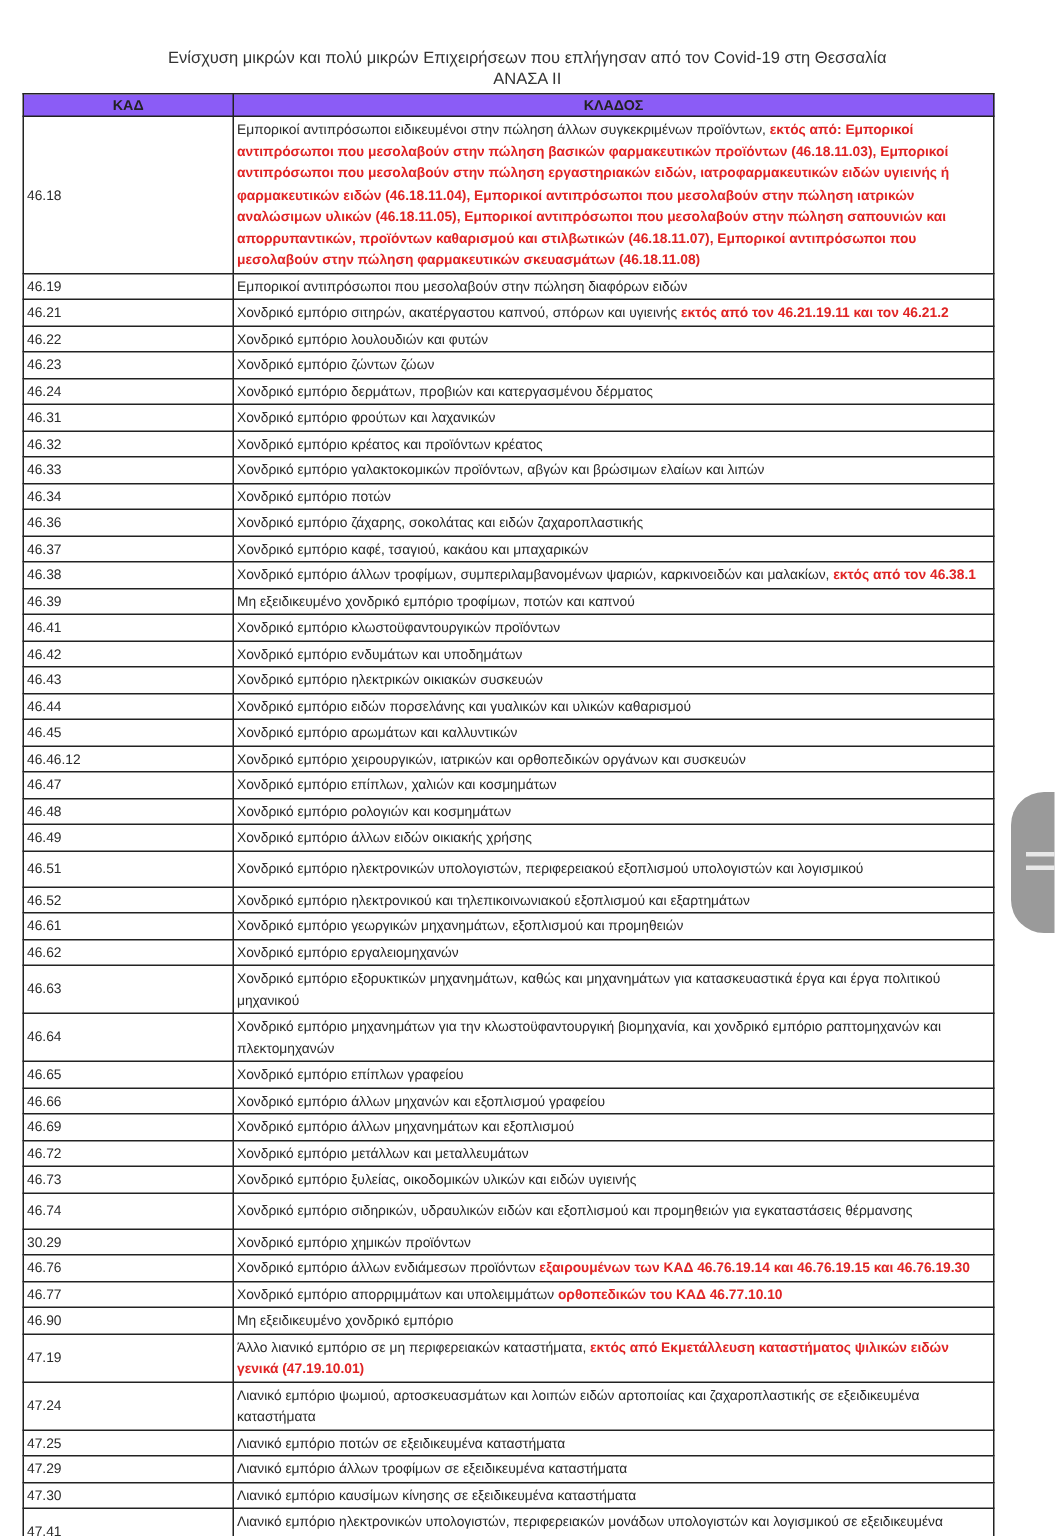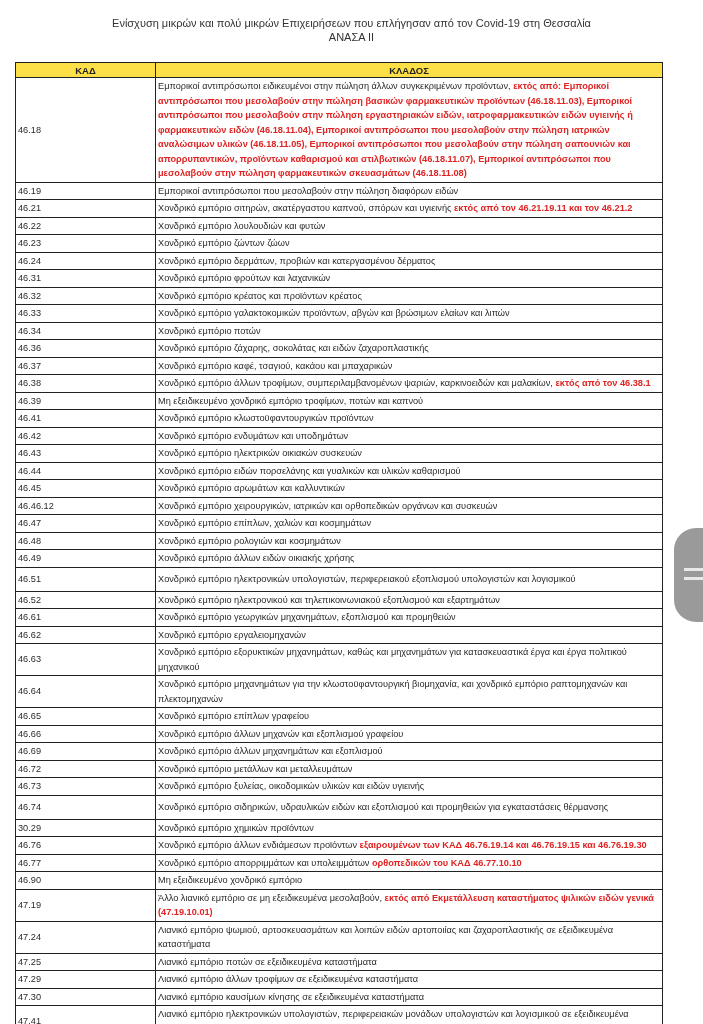--- a/index.html
+++ b/index.html
@@ -1,23 +1,23 @@
 <!DOCTYPE html>
 <html><head>
 <meta charset="utf-8">
 <style>
   html, body { margin: 0; padding: 0; background: #ffffff; }
   body { width: 703px; height: 1024px; position: relative; overflow: hidden;
          font-family: "Liberation Sans", sans-serif; color: #222; }
-  .title { position: absolute; left: 0; top: 16px; width: 703px; text-align: center;
+  .title { position: absolute; left: 0; top: 32px; width: 703px; text-align: center;
            font-size: 11px; line-height: 14px; color: #333; }
   table.kad { position: absolute; left: 15px; top: 62px; width: 648px;
               border-collapse: collapse; table-layout: fixed; font-size: 9.2px; }
   table.kad col.c1 { width: 140px; }
-  table.kad th { background: #fde047; border: 1.5px solid #222; font-weight: bold;
+  table.kad th { background: #8b5cf6; border: 1.5px solid #222; font-weight: bold;
                  height: 14px; padding: 0; font-size: 9.5px; color: #222; }
   table.kad td { border: 1.5px solid #222; padding: 1px 2px; line-height: 14.5px;
                  vertical-align: middle; color: #2a2a2a; }
   table.kad td.code { padding-right: 2px; }
   td.tall { height: 21px; }
   .red { color: #e02424; font-weight: bold; }
   .fab { position: absolute; left: 674px; top: 528px; width: 50px; height: 94px;
          border-radius: 22px; background: #9a9a9a; }
   .fab .bar { position: absolute; left: 10px; width: 40px; height: 3px; background: #e8e8e8; }
 </style>
@@ -192,21 +192,21 @@
       <tr>
         <td class="code">46.77</td>
         <td><span>Χονδρικό εμπόριο απορριμμάτων και υπολειμμάτων </span><span class="red">ορθοπεδικών του ΚΑΔ 46.77.10.10</span></td>
       </tr>
       <tr>
         <td class="code">46.90</td>
         <td><span>Μη εξειδικευμένο χονδρικό εμπόριο</span></td>
       </tr>
       <tr>
         <td class="code">47.19</td>
-        <td><span>Άλλο λιανικό εμπόριο σε μη εξειδικευμένα μεσολαβούν, </span><span class="red">εκτός από Εκμετάλλευση καταστήματος ψιλικών ειδών γενικά (47.19.10.01)</span></td>
+        <td><span>Άλλο λιανικό εμπόριο σε μη περιφερειακών καταστήματα, </span><span class="red">εκτός από Εκμετάλλευση καταστήματος ψιλικών ειδών γενικά (47.19.10.01)</span></td>
       </tr>
       <tr>
         <td class="code">47.24</td>
         <td><span>Λιανικό εμπόριο ψωμιού, αρτοσκευασμάτων και λοιπών ειδών αρτοποιίας και ζαχαροπλαστικής σε εξειδικευμένα καταστήματα</span></td>
       </tr>
       <tr>
         <td class="code">47.25</td>
         <td><span>Λιανικό εμπόριο ποτών σε εξειδικευμένα καταστήματα</span></td>
       </tr>
       <tr>

